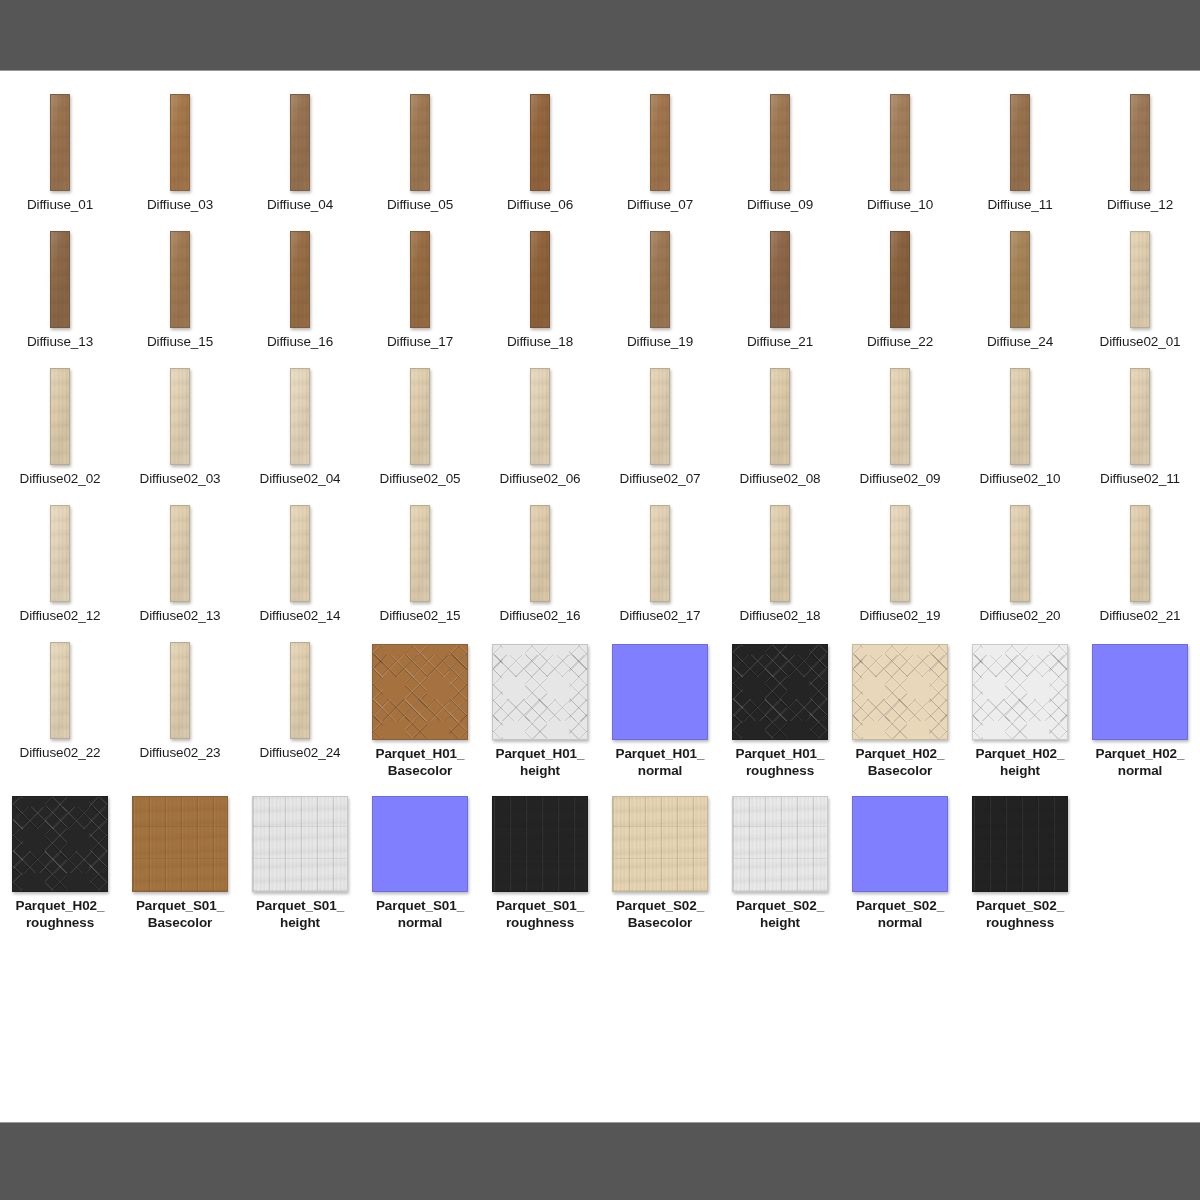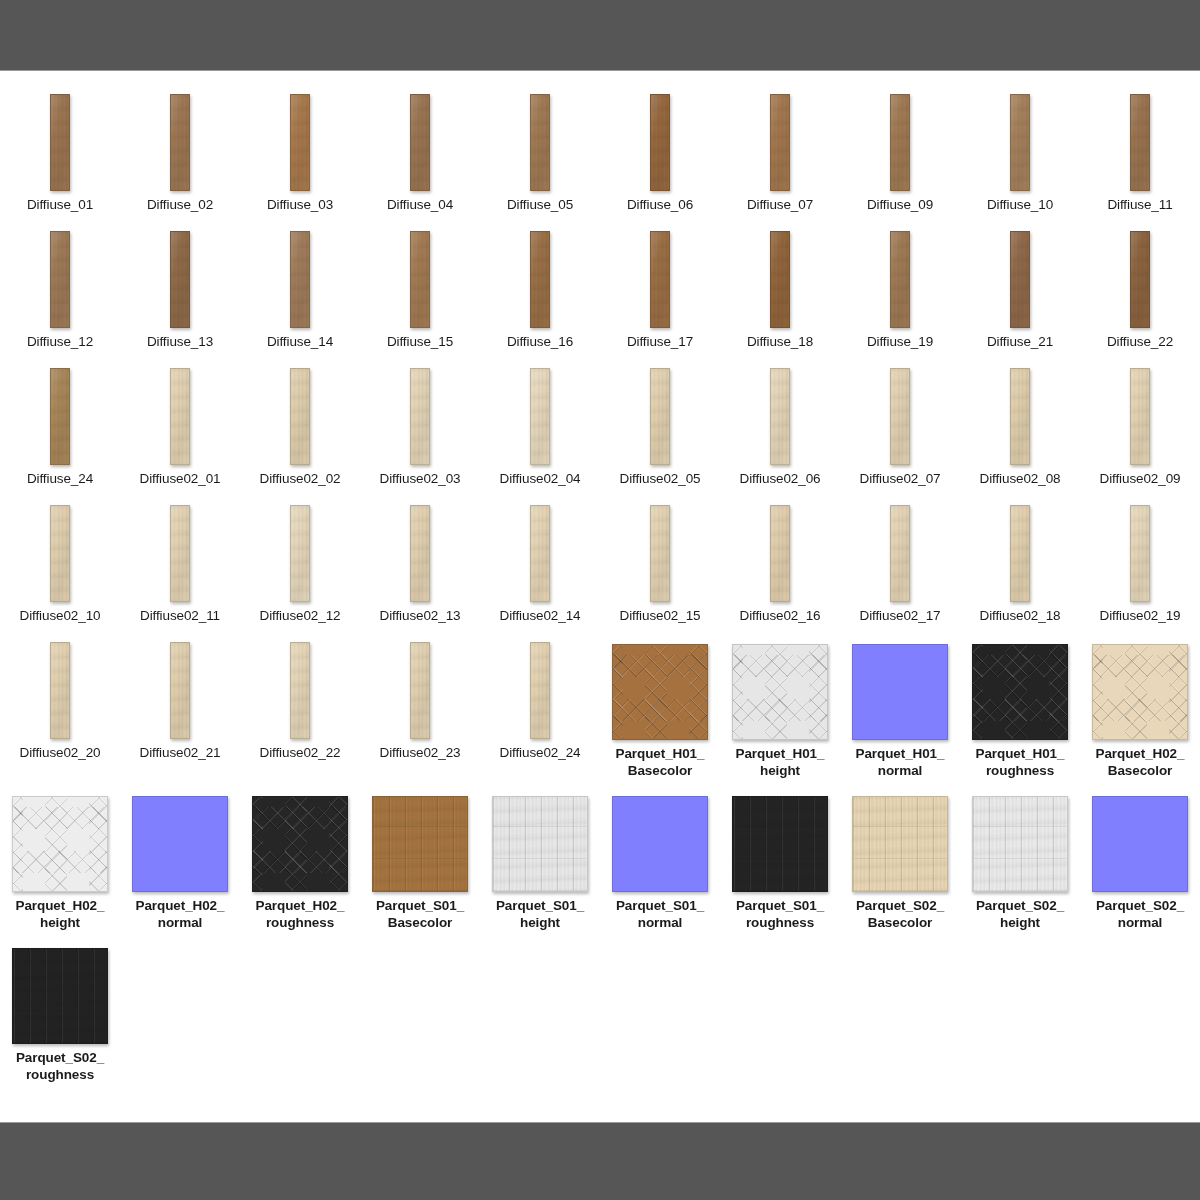--- a/index.html
+++ b/index.html
@@ -179,29 +179,20 @@
           <div class="thumb-wrap">
             <div class="thumb plank" style="background: rgb(156, 117, 81);">
               <div class="grain"></div>
               <div class="shade"></div>
             </div>
           </div>
           <div class="label">Diffiuse_01</div>
         </div>
         <div class="tile plank">
           <div class="thumb-wrap">
-            <div class="thumb plank" style="background: rgb(157, 119, 83);">
-              <div class="grain"></div>
-              <div class="shade"></div>
-            </div>
-          </div>
-          <div class="label">Diffiuse_02</div>
-        </div>
-        <div class="tile plank">
-          <div class="thumb-wrap">
             <div class="thumb plank" style="background: rgb(168, 121, 76);">
               <div class="grain"></div>
               <div class="shade"></div>
             </div>
           </div>
           <div class="label">Diffiuse_03</div>
         </div>
         <div class="tile plank">
           <div class="thumb-wrap">
             <div class="thumb plank" style="background: rgb(154, 117, 82);">
@@ -275,29 +266,20 @@
           <div class="label">Diffiuse_12</div>
         </div>
         <div class="tile plank">
           <div class="thumb-wrap">
             <div class="thumb plank" style="background: rgb(143, 107, 73);">
               <div class="grain"></div>
               <div class="shade"></div>
             </div>
           </div>
           <div class="label">Diffiuse_13</div>
-        </div>
-        <div class="tile plank">
-          <div class="thumb-wrap">
-            <div class="thumb plank" style="background: rgb(160, 124, 90);">
-              <div class="grain"></div>
-              <div class="shade"></div>
-            </div>
-          </div>
-          <div class="label">Diffiuse_14</div>
         </div>
         <div class="tile plank">
           <div class="thumb-wrap">
             <div class="thumb plank" style="background: rgb(162, 123, 83);">
               <div class="grain"></div>
               <div class="shade"></div>
             </div>
           </div>
           <div class="label">Diffiuse_15</div>
         </div>

